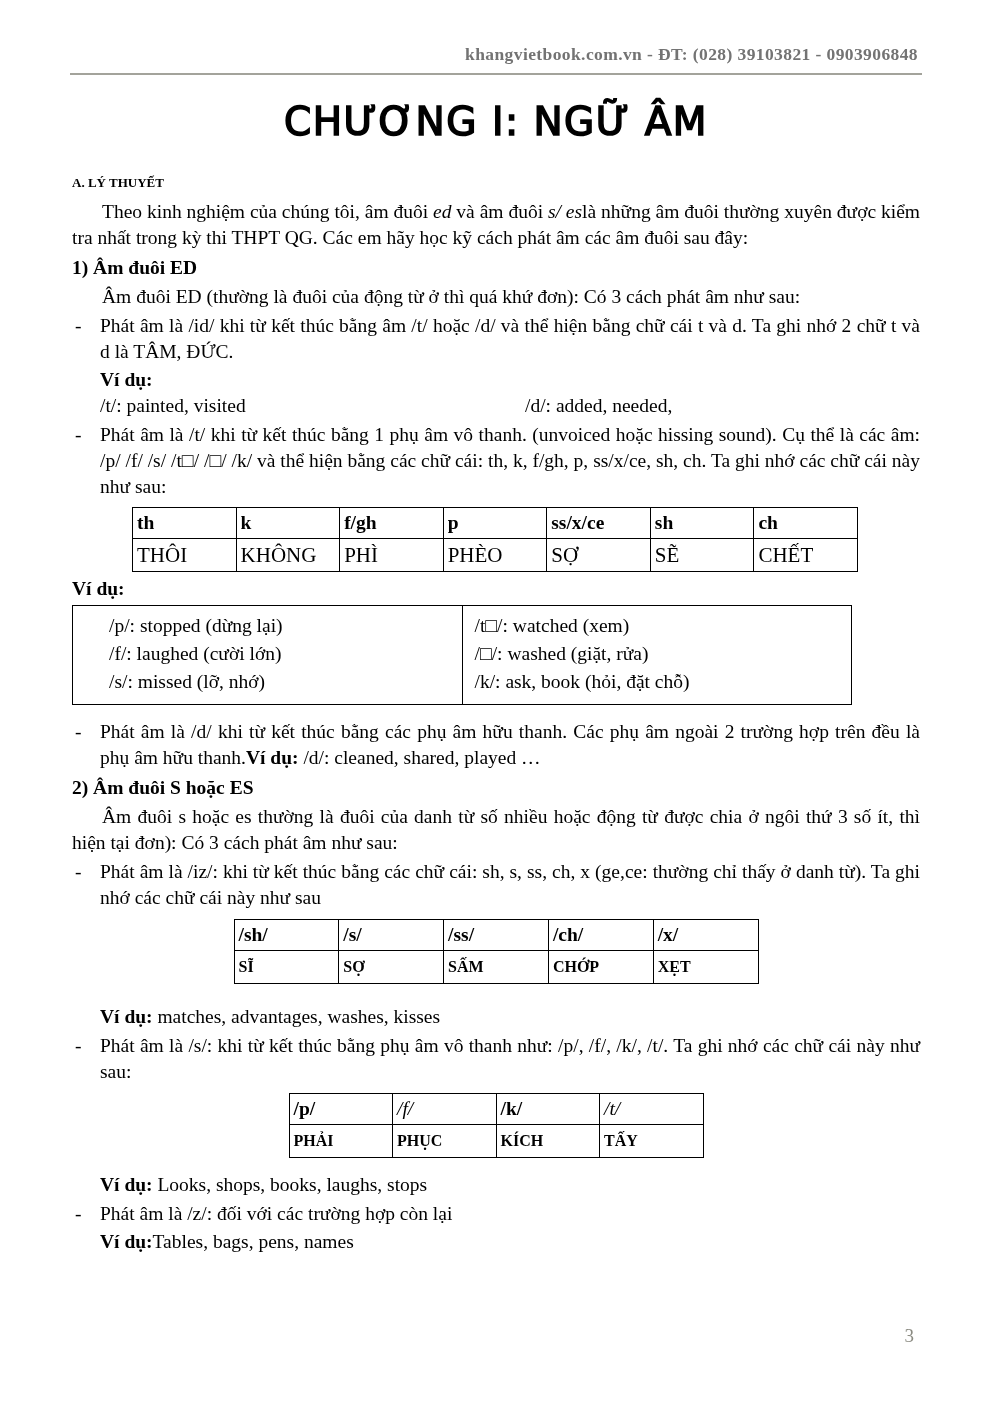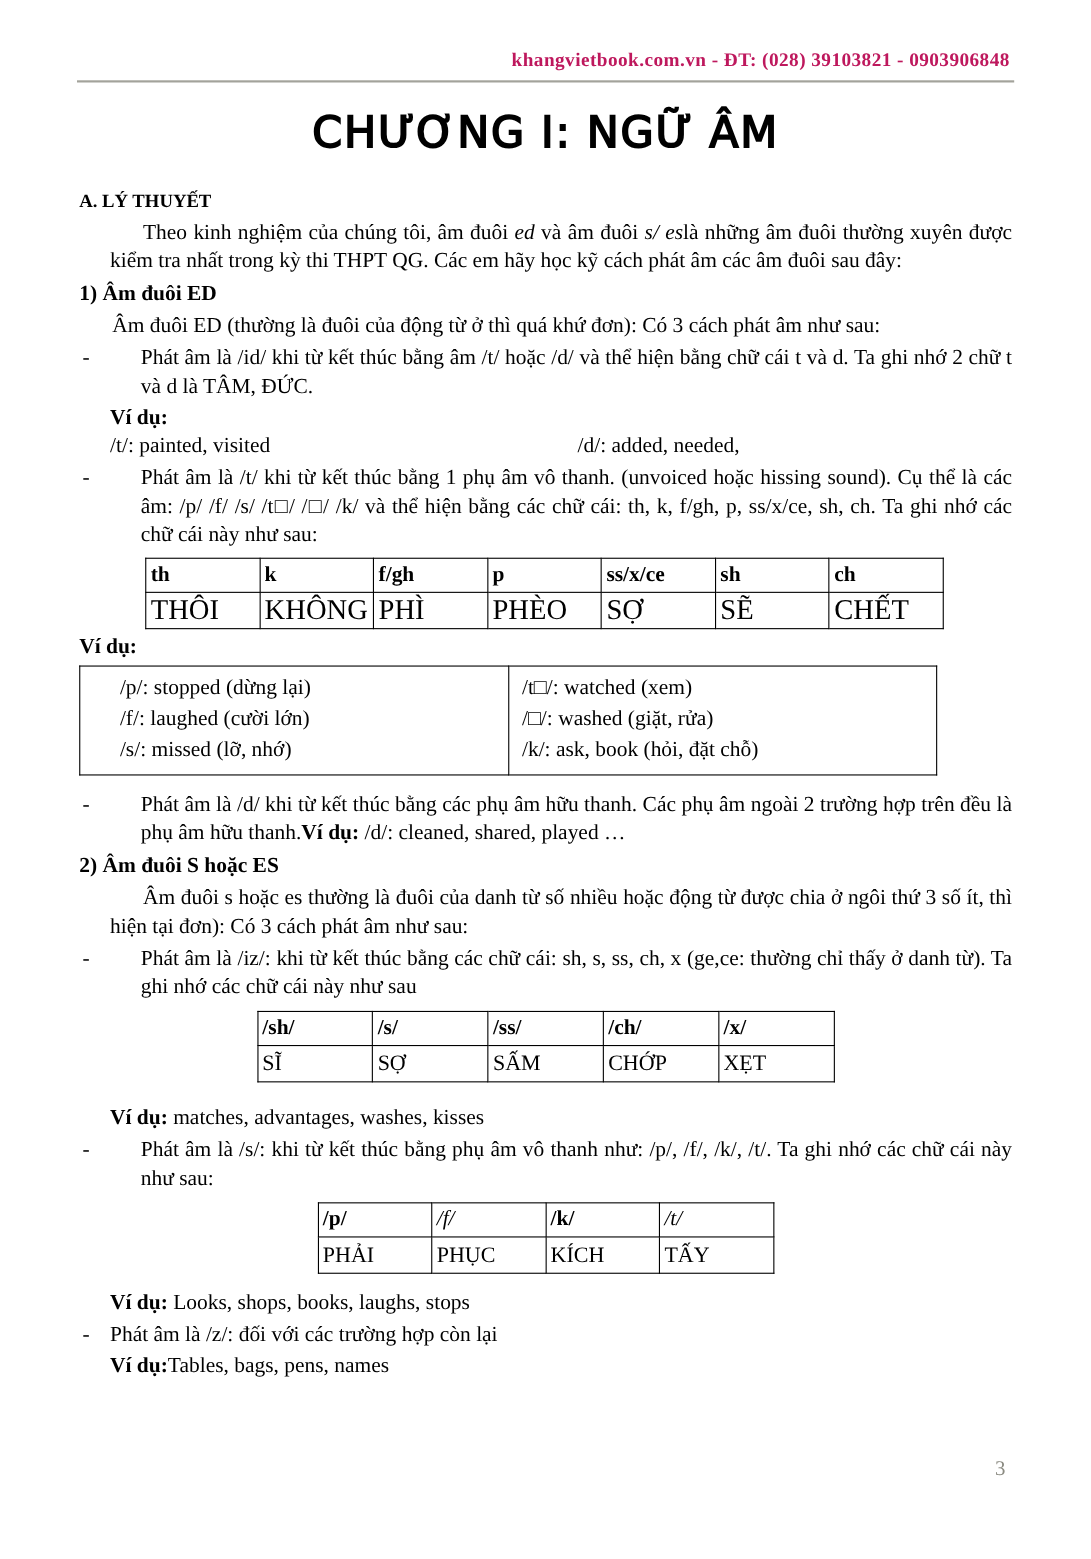--- a/index.html
+++ b/index.html
@@ -15,58 +15,58 @@
     overflow: hidden;
   }
   .header {
     margin: 0 70px;
     padding: 44px 4px 8px 0;
     border-bottom: 2px solid #a3a39b;
     text-align: right;
     font-weight: bold;
     font-size: 17.5px;
     letter-spacing: 0.4px;
-    color: #be185d;
+    color: #737373;
   }
   .title {
     margin: 24px 0 0;
     text-align: center;
     font-family: "DejaVu Sans", sans-serif;
     font-size: 39px;
     font-weight: normal;
     letter-spacing: 1.5px;
     -webkit-text-stroke: 1.6px #000;
   }
   .content { padding: 0 72px; font-size: 19.5px; line-height: 26px; }
-  .h-a { margin-top: 26px; font-size: 17px; font-weight: bold; }
+  .h-a { margin-top: 26px; font-size: 13px; font-weight: bold; }
   .h-i { margin-top: 3px; font-size: 20.5px; font-weight: bold; }
   .para { margin-top: 3px; }
   .indent { text-indent: 30px; }
-  .justify { text-align: justify; margin-left: 28px; }
+  .justify { text-align: justify; }
   .bold-line { font-weight: bold; margin-top: 4px; }
   .bullet { display: grid; grid-template-columns: 28px 1fr; margin-top: 3px; }
   .bullet .dash { padding-left: 3px; }
   .vidu { margin: 2px 0 0 28px; font-weight: bold; }
   .vidu-left { margin: 4px 0 2px 0; font-weight: bold; }
   .vidu-rich { margin: 2px 0 0 28px; }
   .mt-lg { margin-top: 20px; }
   .mt-md { margin-top: 14px; }
   .example-row { display: grid; grid-template-columns: 425px 1fr; margin-left: 28px; }
   table.tbl { border-collapse: collapse; }
   .tbl th, .tbl td { border: 1.6px solid #000; text-align: left; padding: 2px 4px; }
   .tbl th { font-size: 19.5px; height: 29px; }
-  .tbl td.caps { font-size: 26px; height: 33px; }
+  .tbl td.caps { font-size: 21px; height: 33px; }
   .tbl-ed-t { width: 726px; margin: 7px 0 4px 60px; table-layout: fixed; }
   .tbl-examples { width: 780px; margin: 3px 0 14px 0; table-layout: fixed; }
   .tbl-examples td { text-align: left; vertical-align: top; padding: 6px 10px 8px 12px; }
   .tbl-examples td.ex-left { padding-left: 36px; }
   .tbl-examples .ex-line { line-height: 28px; }
   .tbl-s-iz { width: 525px; margin: 8px auto 4px; table-layout: fixed; }
   .tbl-s-s { width: 415px; margin: 8px auto 4px; table-layout: fixed; }
-  .tbl td.caps-b { font-size: 20px; font-weight: normal; height: 33px; }
+  .tbl td.caps-b { font-size: 16px; font-weight: bold; height: 33px; }
   th.it { font-style: italic; font-weight: normal; }
   .page-num {
     position: absolute;
     right: 78px;
     top: 1325px;
     font-size: 19px;
     color: #8b8b82;
   }
 </style>
 </head>

